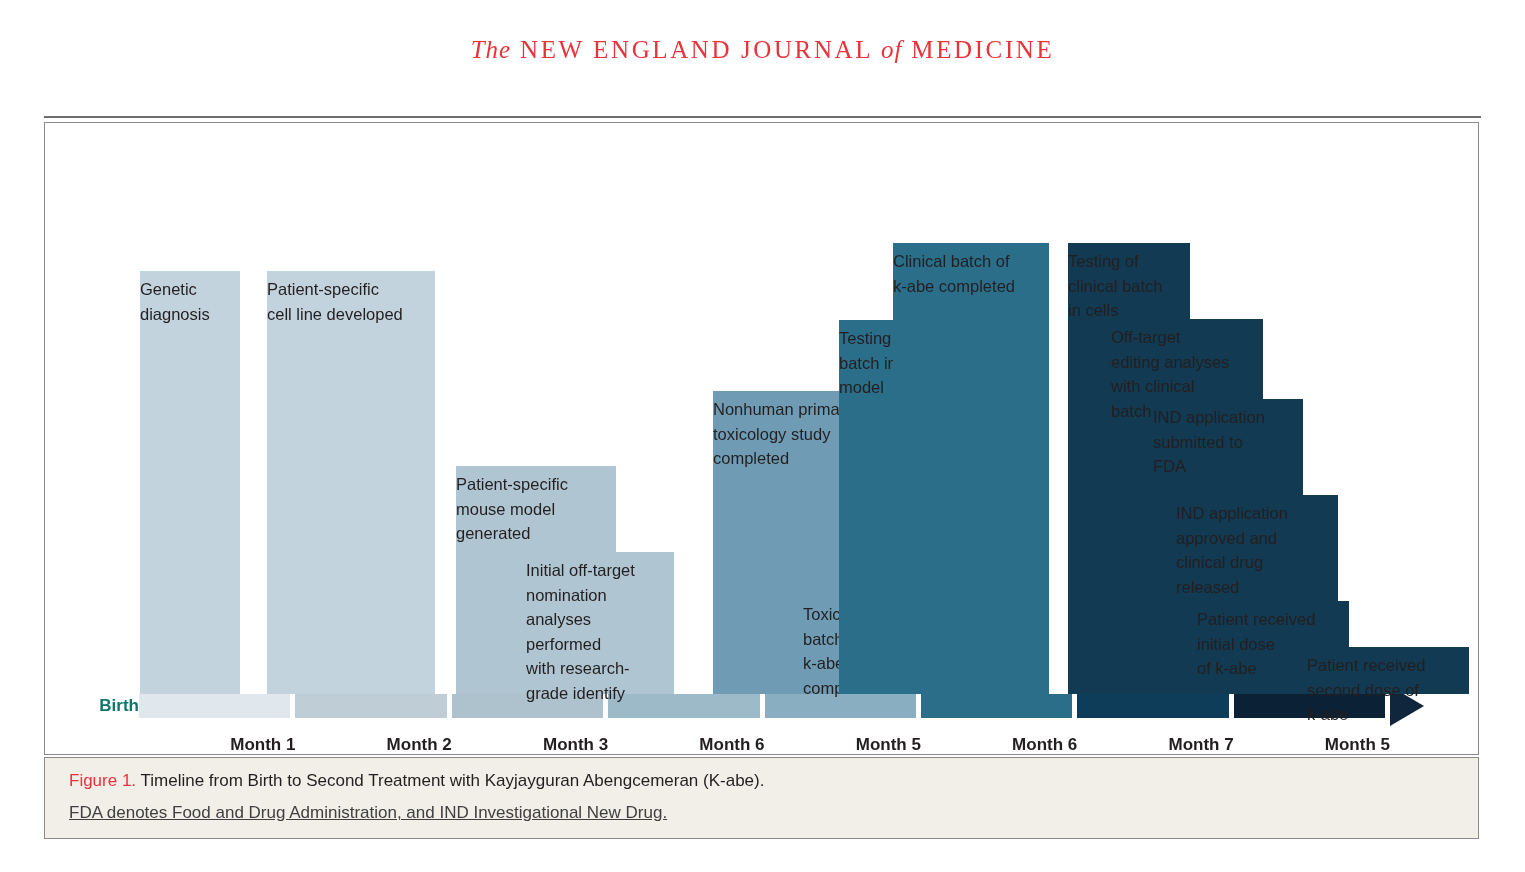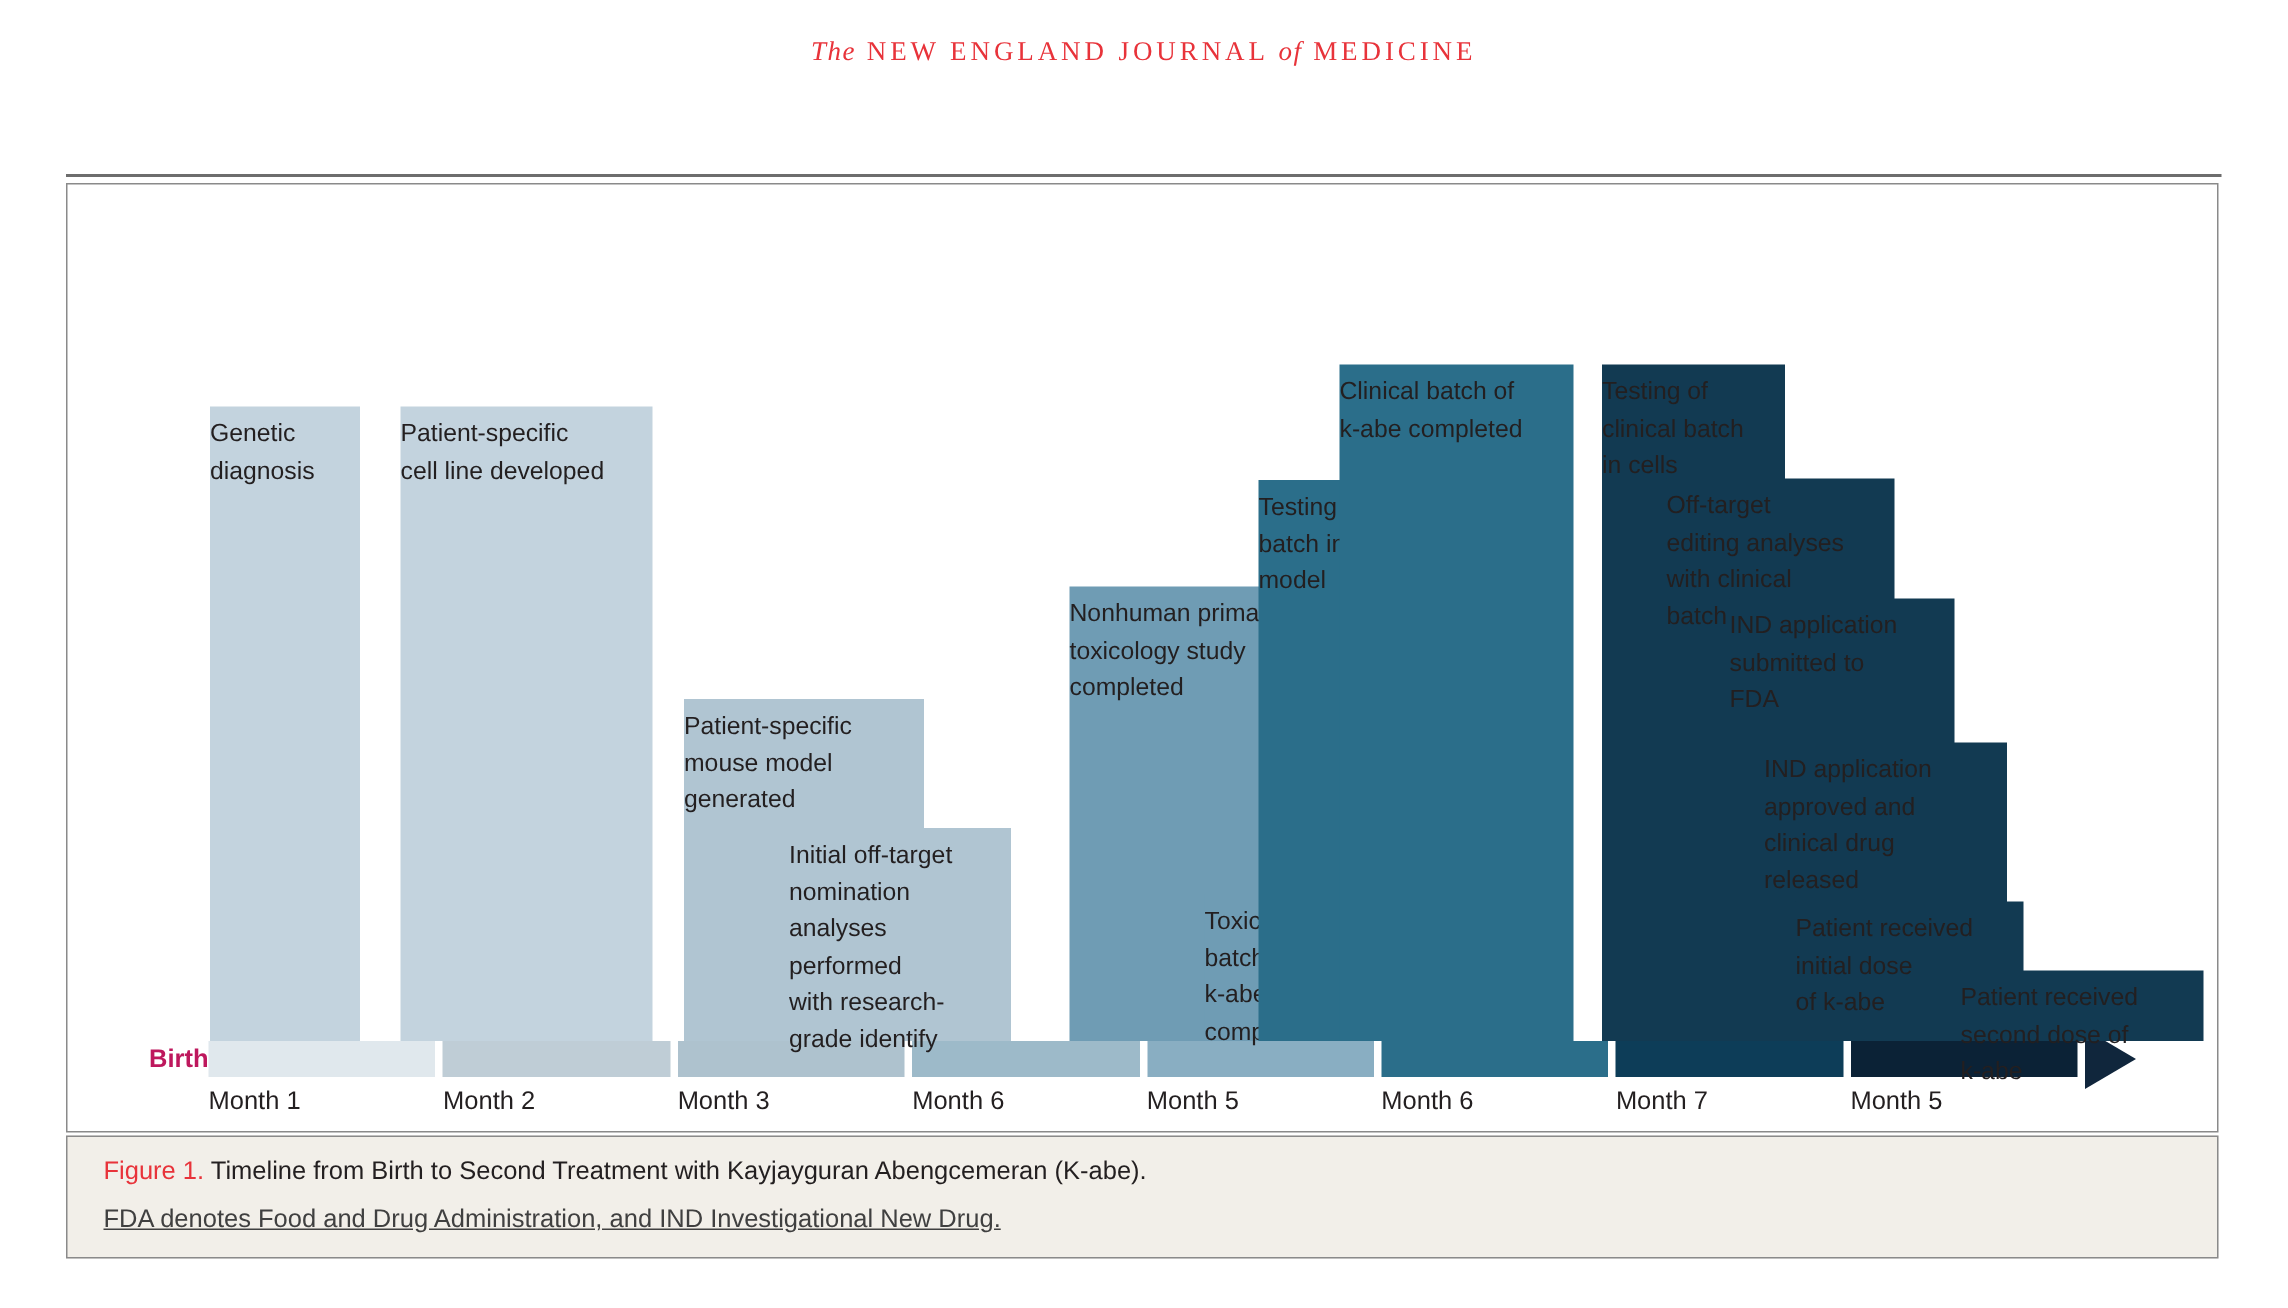--- a/index.html
+++ b/index.html
@@ -4,24 +4,24 @@
 <style>
   html,body{margin:0;padding:0;}
   body{
     width:1525px;height:872px;background:#ffffff;
     font-family:"Liberation Sans", sans-serif;
     overflow:hidden;position:relative;
   }
 
   
   .journal-header{
-    position:absolute;left:0;top:24px;width:1525px;
+    position:absolute;left:0;top:36px;width:1525px;
     text-align:center;
     font-family:"Liberation Serif", serif;
-    color:#e8333a;font-size:18px;letter-spacing:2.6px;
+    color:#e8333a;font-size:25px;letter-spacing:2.6px;
     white-space:nowrap;
   }
   .journal-header .it{font-style:italic;letter-spacing:1px;}
 
   
   .rule-top{position:absolute;left:44px;top:116px;width:1437px;height:2px;background:#6d6d6d;}
   .figure-box{
     position:absolute;left:44px;top:122px;width:1435px;height:633px;
     border:1px solid #8a8a8a;background:#fff;box-sizing:border-box;
     overflow:hidden;
@@ -34,32 +34,32 @@
     position:absolute;top:0;
     font-size:16.5px;line-height:24.5px;color:#231f20;
     white-space:pre-line;
   }
 
   
   .timeline{position:absolute;left:0;top:571px;width:1433px;height:60px;}
   .birth-label{
     position:absolute;left:32px;top:571px;width:62px;height:24px;
     line-height:24px;text-align:right;
-    font-size:17px;font-weight:bold;color:#be185d;
+    font-size:17px;font-weight:bold;color:#0f766e;
   }
   .seg{position:absolute;top:0;height:24px;}
   .arrowhead{
     position:absolute;top:-8px;width:0;height:0;
     border-top:20px solid transparent;
     border-bottom:20px solid transparent;
     border-left:34px solid #10263c;
   }
   .month{
-    position:absolute;top:29px;height:22px;line-height:22px;
-    text-align:left;font-size:17px;font-weight:normal;color:#231f20;
+    position:absolute;top:40px;height:22px;line-height:22px;
+    text-align:right;font-size:17px;font-weight:bold;color:#231f20;
   }
 
   
   .caption{
     position:absolute;left:44px;top:757px;width:1435px;height:82px;
     background:#f2efe9;border:1px solid #8a8a8a;box-sizing:border-box;
   }
   .caption .line1{
     position:absolute;left:24px;top:13px;
     font-size:17px;font-weight:normal;color:#231f20;white-space:nowrap;

